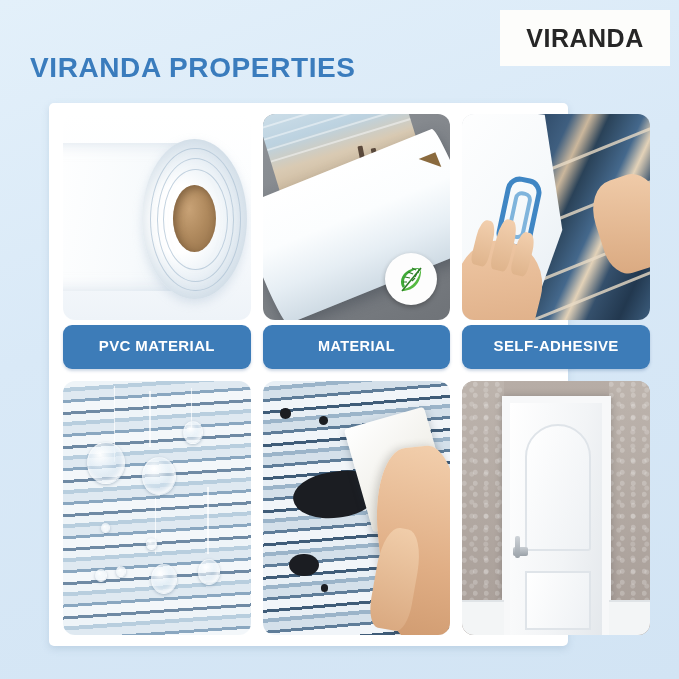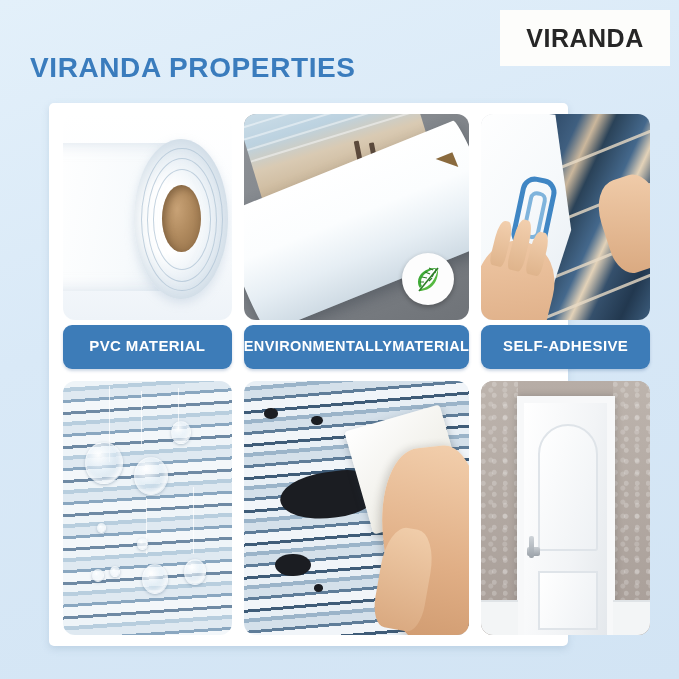--- a/index.html
+++ b/index.html
@@ -304,21 +304,20 @@
                 <path d="M16 16 11 15"></path>
               <path d="M13 20 9 20"></path>
               <path d="M24 11 25 7"></path>
                 <path d="M21 15 23 11"></path>
                 <path d="M18 19 21 16"></path>
             </g>
           </svg>
         </div>
       </div>
       <div class="label two-line">
-        <span>ENVIRONMENTALLY</span>
           <br>
         <span>MATERIAL</span>
       </div>
     </div>
 
     <div class="card">
       <div class="thumb adh">
         <div class="marble">
           <div class="vein" style="top:18%"></div>
           <div class="vein" style="top:44%"></div>

